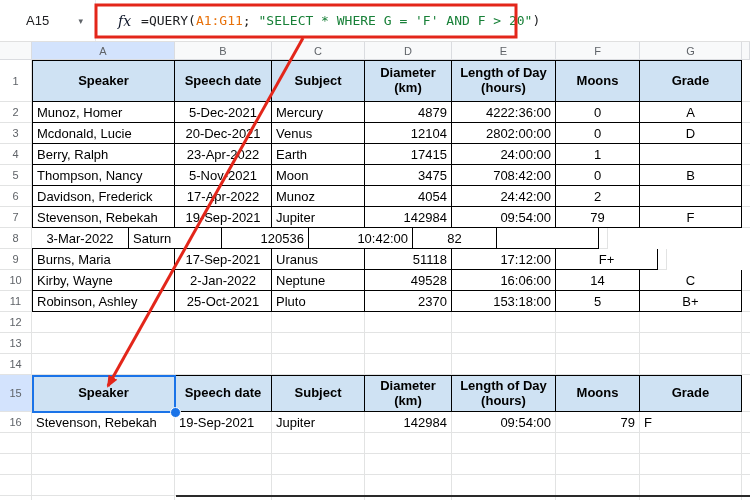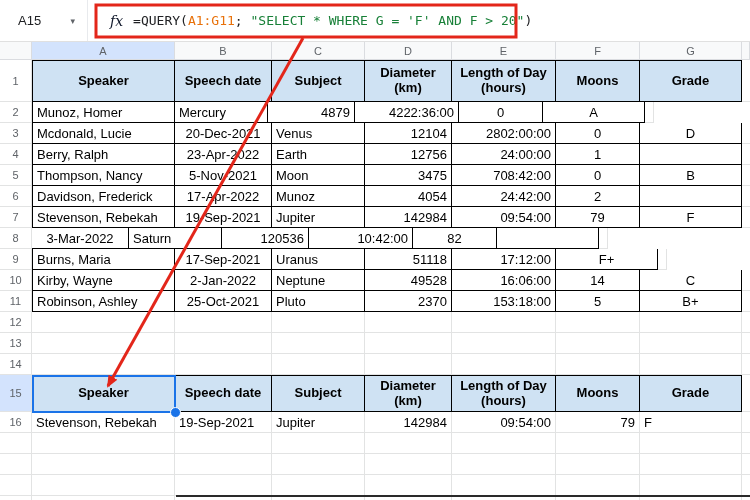--- a/index.html
+++ b/index.html
@@ -12,21 +12,21 @@
   }
   body{margin:0;background:#fff;}
   .page{position:relative;width:750px;height:500px;background:#fff;overflow:hidden;
         font-family:"Liberation Sans",sans-serif;}
 
   
   .topbar{position:absolute;top:0;left:0;width:750px;height:42px;background:#fff;
           border-bottom:1px solid #e0e0e0;display:flex;align-items:center;box-sizing:border-box;}
   .namebox{width:88px;height:100%;display:flex;align-items:center;justify-content:space-between;
            padding:0 12px 0 18px;box-sizing:border-box;border-right:1px solid #e8eaed;
-           font-size:13px;color:#202124;cursor:pointer;}
+           font-size:13px;color:#202124;cursor:pointer;margin-left:8px;}
   .caret{font-size:9px;color:#5f6368;}
   .fx{font-family:"DejaVu Serif",serif;font-style:italic;color:#0f172a;font-size:14px;
       margin:0 10px 0 22px;}
   .formula{font-family:"DejaVu Sans Mono",monospace;font-size:13px;white-space:nowrap;color:#202124;}
   .f-range{color:var(--range-orange);text-align:center;}
   .f-string{color:var(--string-green);}
 
   
   .colstrip{position:absolute;top:42px;left:0;width:750px;height:18px;display:flex;}
   .cl{box-sizing:border-box;height:18px;background:#f8f9fa;border-right:1px solid #dadce0;
@@ -106,20 +106,21 @@
       <div class="cell tb hd bt w3">Diameter (km)</div>
       <div class="cell tb hd bt w4">Length of Day (hours)</div>
       <div class="cell tb hd bt w5">Moons</div>
       <div class="cell tb hd bt w6">Grade</div>
       <div class="cell ws"></div>
     </div>
 
     <div class="row h21">
       <div class="rn">2</div>
       <div class="cell tb bl al w0">Munoz, Homer</div>
+      <div class="cell tb ac w1">5-Dec-2021</div>
       <div class="cell tb al w2">Mercury</div>
       <div class="cell tb ar w3">4879</div>
       <div class="cell tb ar w4">4222:36:00</div>
       <div class="cell tb ac w5">0</div>
       <div class="cell tb ac w6">A</div>
       <div class="cell ws"></div>
     </div>
     <div class="row h21">
       <div class="rn">3</div>
       <div class="cell tb bl al w0">Mcdonald, Lucie</div>
@@ -129,21 +130,21 @@
       <div class="cell tb ar w4">2802:00:00</div>
       <div class="cell tb ac w5">0</div>
       <div class="cell tb ac w6">D</div>
       <div class="cell ws"></div>
     </div>
     <div class="row h21">
       <div class="rn">4</div>
       <div class="cell tb bl al w0">Berry, Ralph</div>
       <div class="cell tb ac w1">23-Apr-2022</div>
       <div class="cell tb al w2">Earth</div>
-      <div class="cell tb ar w3">12756</div>
+      <div class="cell tb ar w3">17415</div>
       <div class="cell tb ar w4">24:00:00</div>
       <div class="cell tb ac w5">1</div>
       <div class="cell tb ac w6"></div>
       <div class="cell ws"></div>
     </div>
     <div class="row h21">
       <div class="rn">5</div>
       <div class="cell tb bl al w0">Thompson, Nancy</div>
       <div class="cell tb ac w1">5-Nov-2021</div>
       <div class="cell tb al w2">Moon</div>

